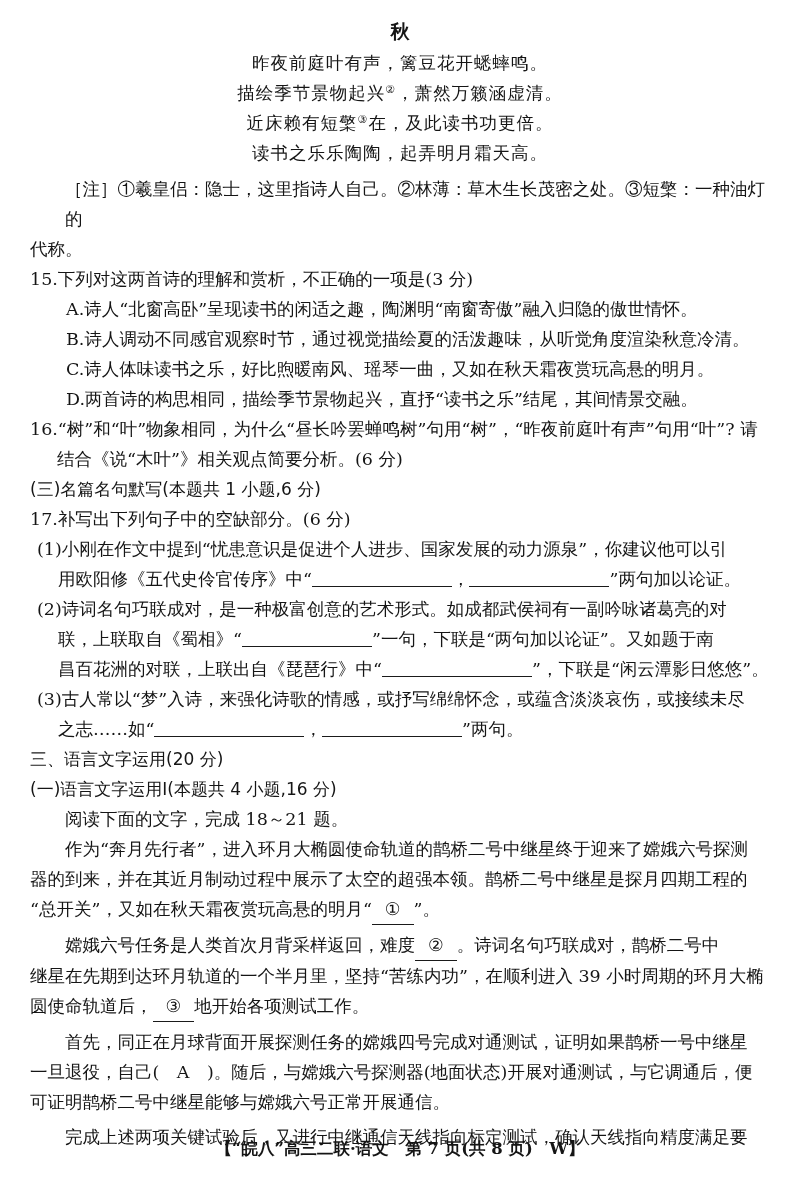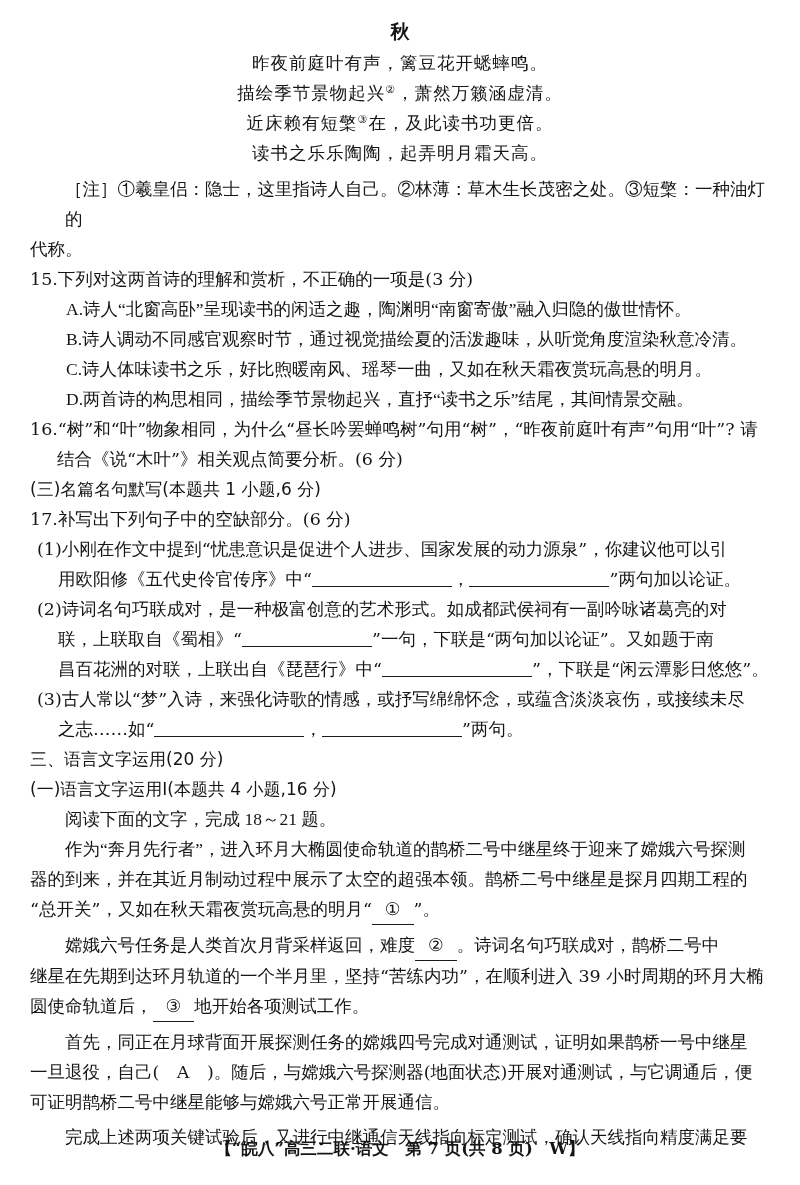--- a/index.html
+++ b/index.html
@@ -12,23 +12,23 @@
     position:relative;width:800px;height:1185px;overflow:hidden;
     box-sizing:border-box;padding:16px 30px 0 30px;
     font-size:17.5px;line-height:30px;
   }
   .center{text-align:center;}
   .poem-title{font-weight:bold;font-size:19px;line-height:30px;margin-bottom:2px;}
   .poem-line{line-height:30px;letter-spacing:1px;}
   .poem{margin-bottom:6px;}
   sup.note-ref{font-size:11px;line-height:0;vertical-align:6px;}
   .ln{line-height:30px;}
-  .indent2{padding-left:35px;font-family:Liberation Serif, serif;}   
+  .indent2{padding-left:35px;}   
   .cont{padding-left:27px;}      
-  .opt{padding-left:36px;font-family:Liberation Serif, serif;}       
+  .opt{padding-left:36px;}       
   .item{padding-left:7px;}       
   .item-cont{padding-left:28px;}
   .bold-hd{font-weight:normal;font-family:"DejaVu Sans","Liberation Sans",sans-serif;font-size:17px;}
   .blank{
     display:inline-block;border-bottom:1.3px solid #1a1a1a;
     height:15px;vertical-align:-2px;
   }
   .w140{width:140px;}
   .w130{width:130px;}
   .w150{width:150px;}

